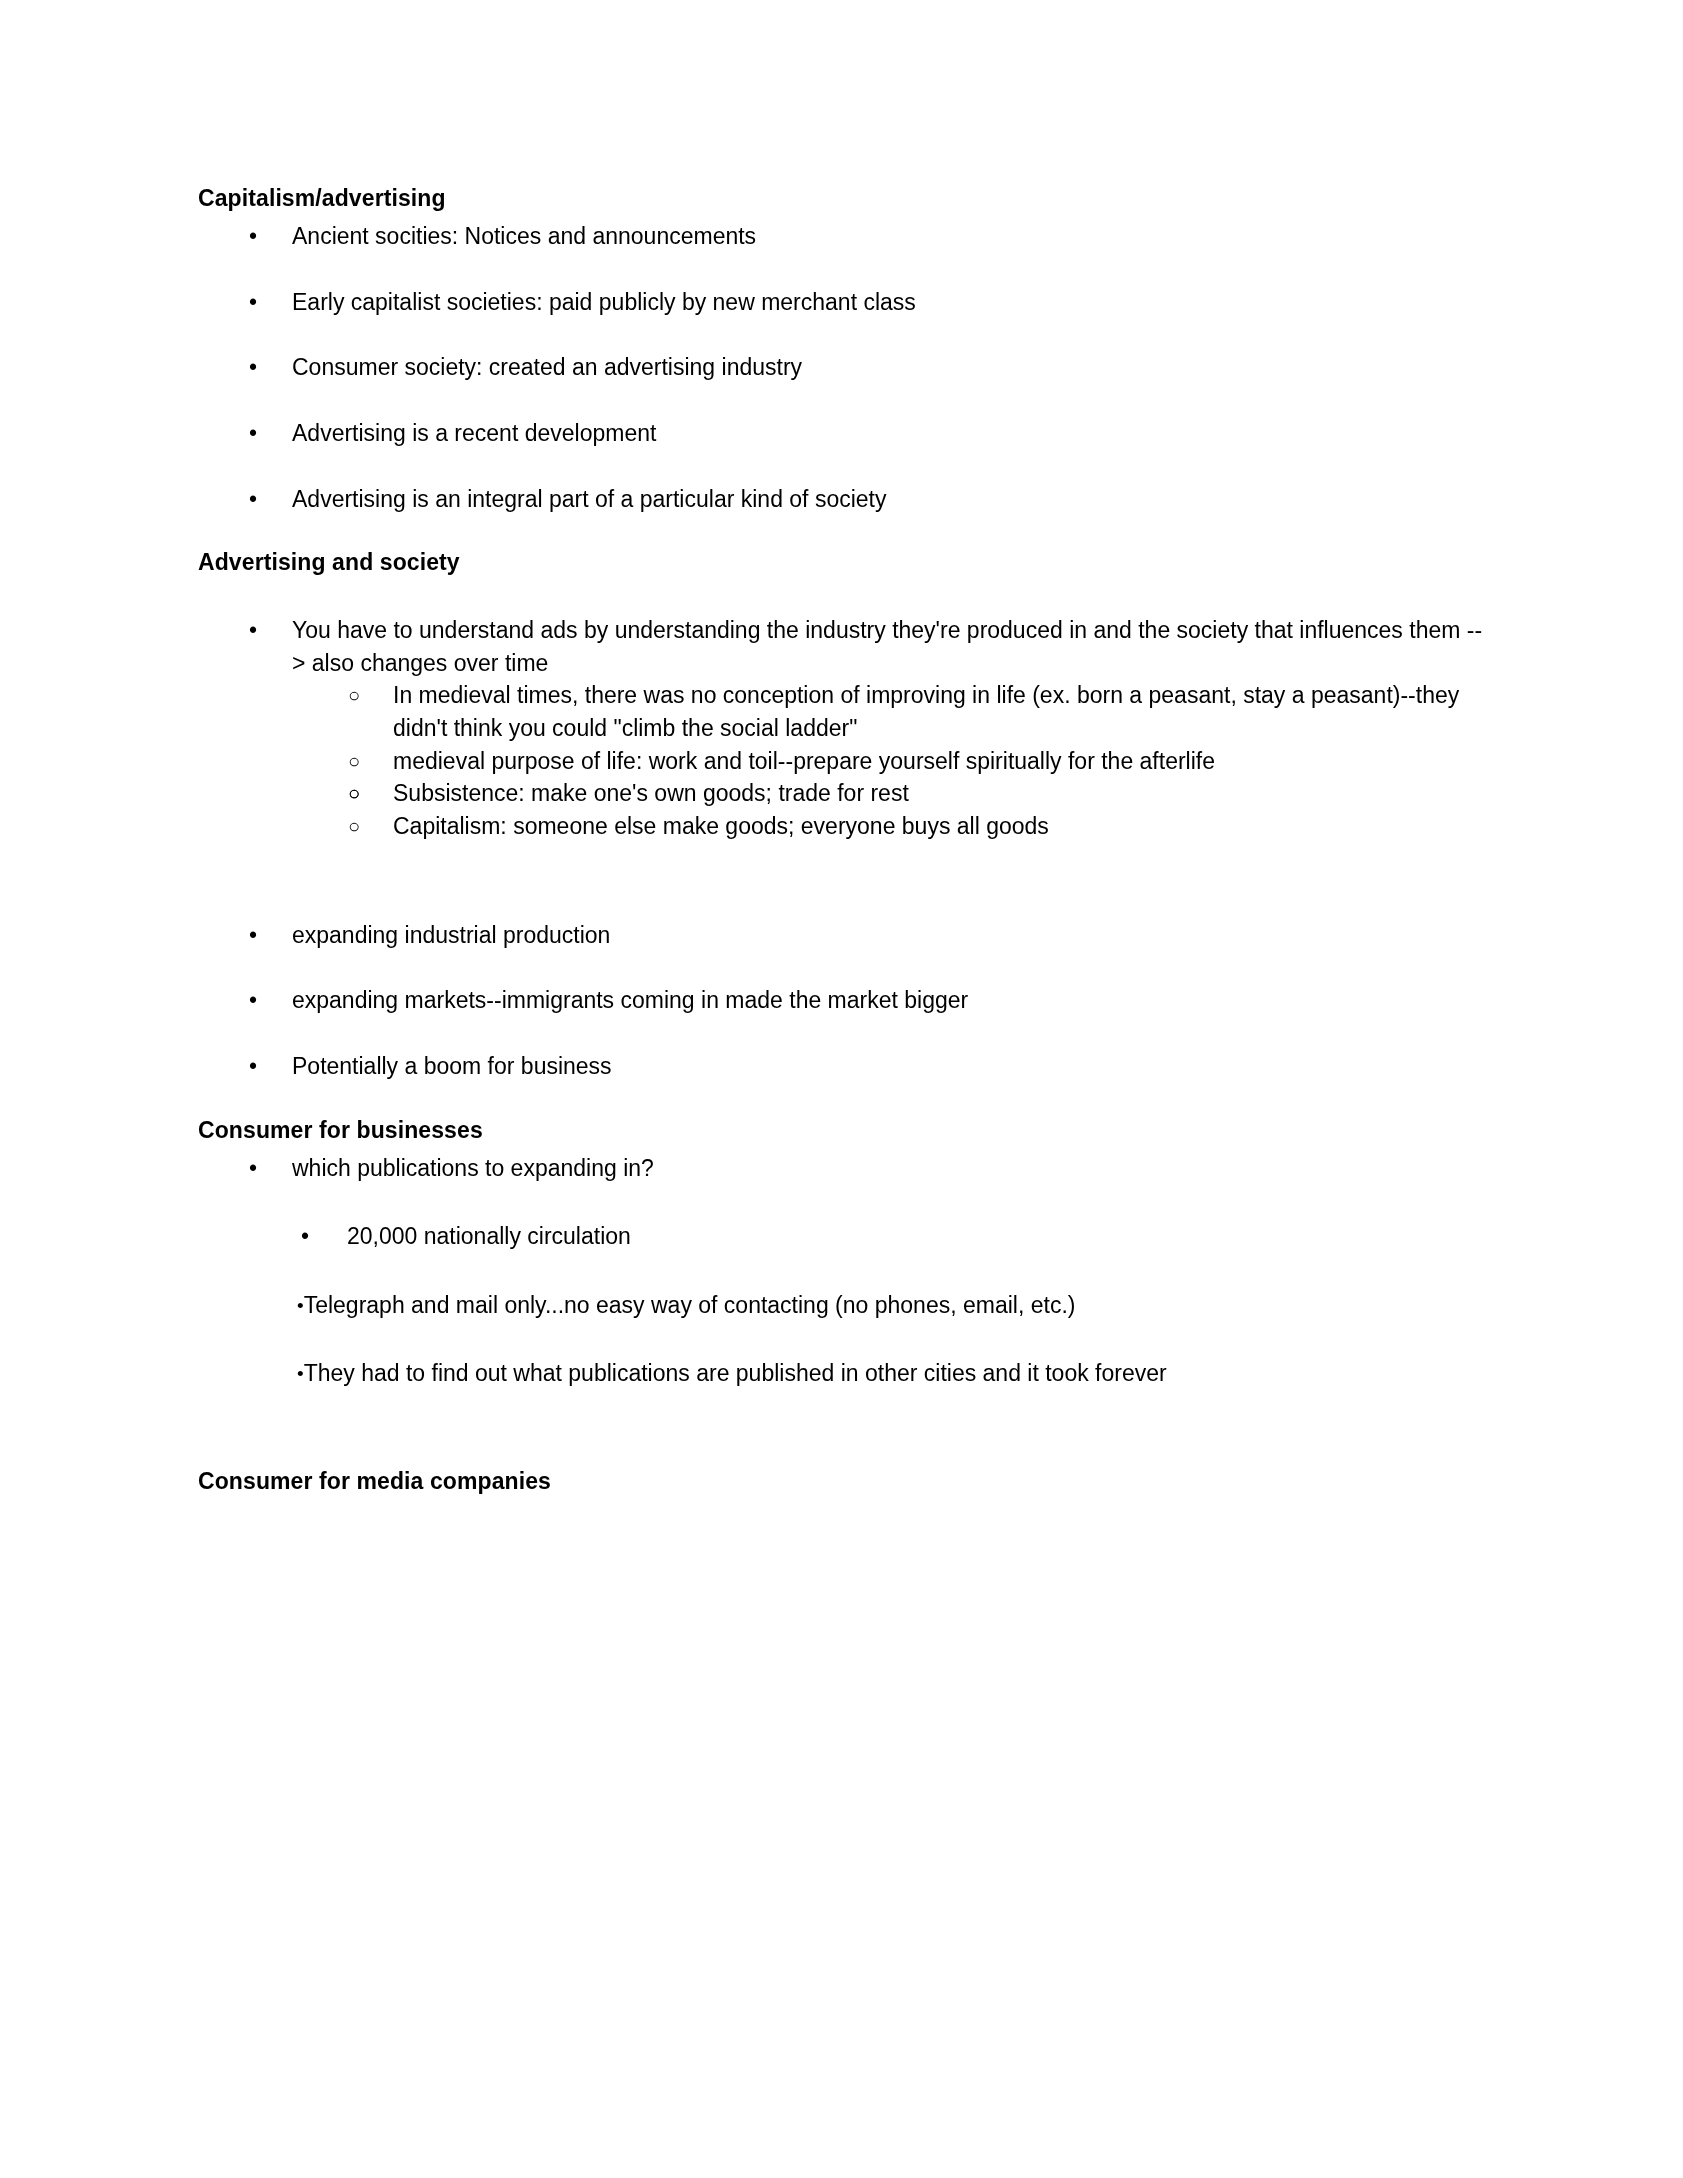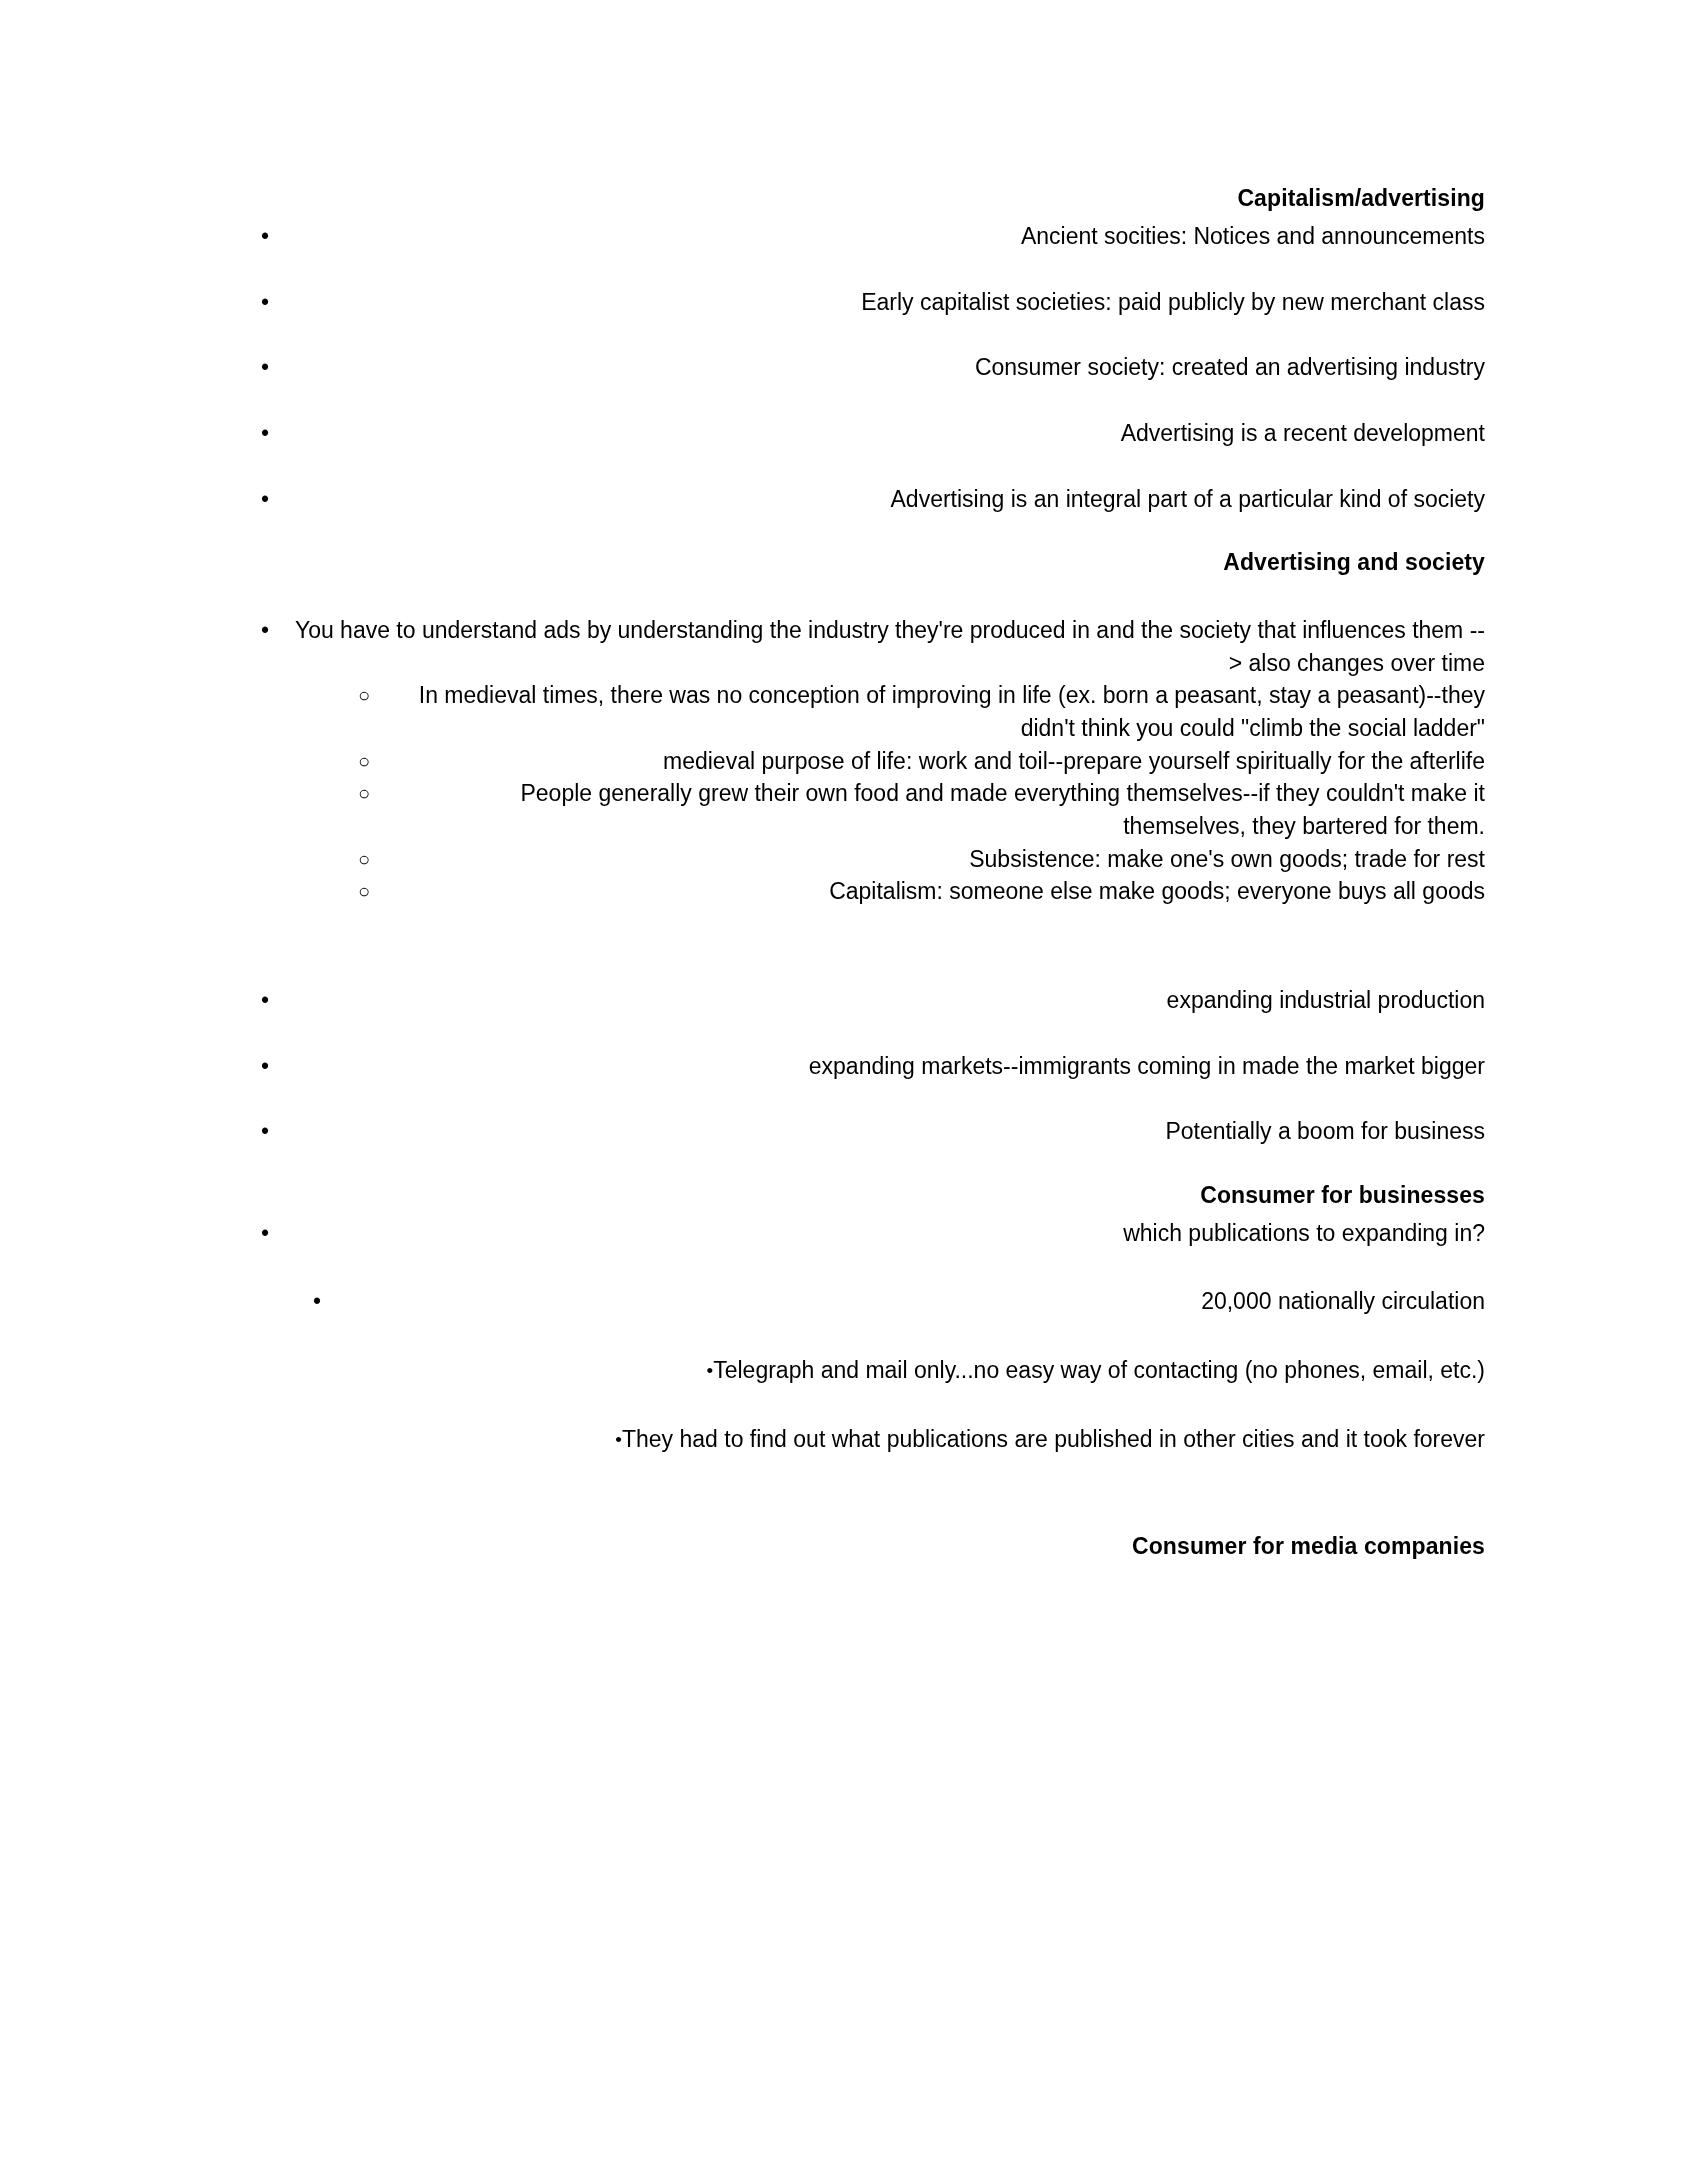--- a/index.html
+++ b/index.html
@@ -10,21 +10,20 @@
   }
   .page {
     position: relative;
     width: 1683px;
     height: 2178px;
     background: #ffffff;
     font-family: "Liberation Sans", sans-serif;
     color: #000000;
     box-sizing: border-box;
     overflow: hidden;
-    text-align: right;
   }
   .doc-body {
     position: absolute;
     left: 198px;
     top: 184px;
     width: 1287px;
   }
 
   
   .heading {
@@ -167,21 +166,20 @@
         <span>In medieval times, there was no conception of improving in life (ex. born a peasant, stay a peasant)--they didn't think you could "climb the social ladder"</span>
       </div>
 
       <div class="b2">
         <span class="marker">○</span>
         <span>medieval purpose of life: work and toil--prepare yourself spiritually for the afterlife</span>
       </div>
 
       <div class="b2">
         <span class="marker">○</span>
-        <span>People generally grew their own food and made everything themselves--if they couldn't make it themselves, they bartered for them.</span>
       </div>
 
       <div class="b2">
         <span class="marker">○</span>
         <span>Subsistence: make one's own goods; trade for rest</span>
       </div>
 
       <div class="b2">
         <span class="marker">○</span>
         <span>Capitalism: someone else make goods; everyone buys all goods</span>

